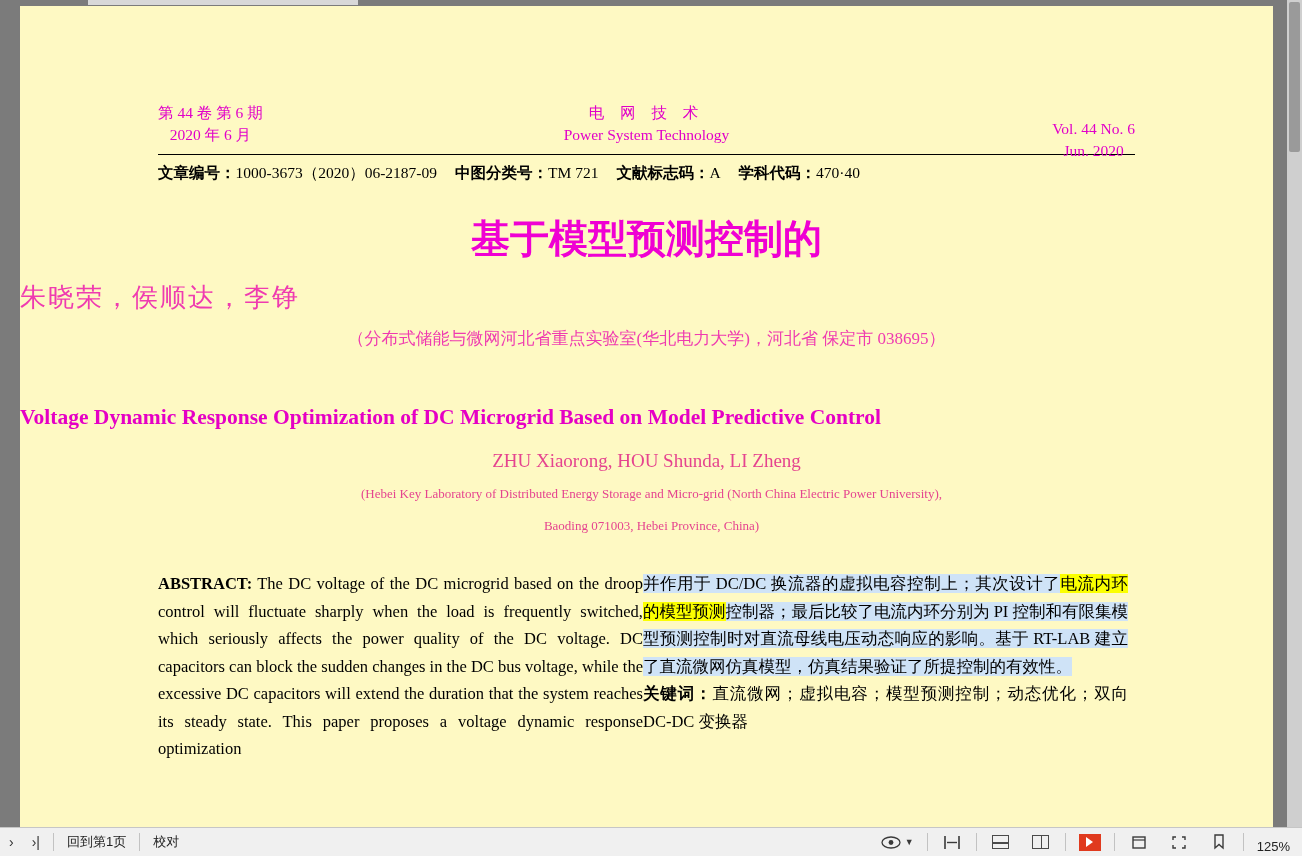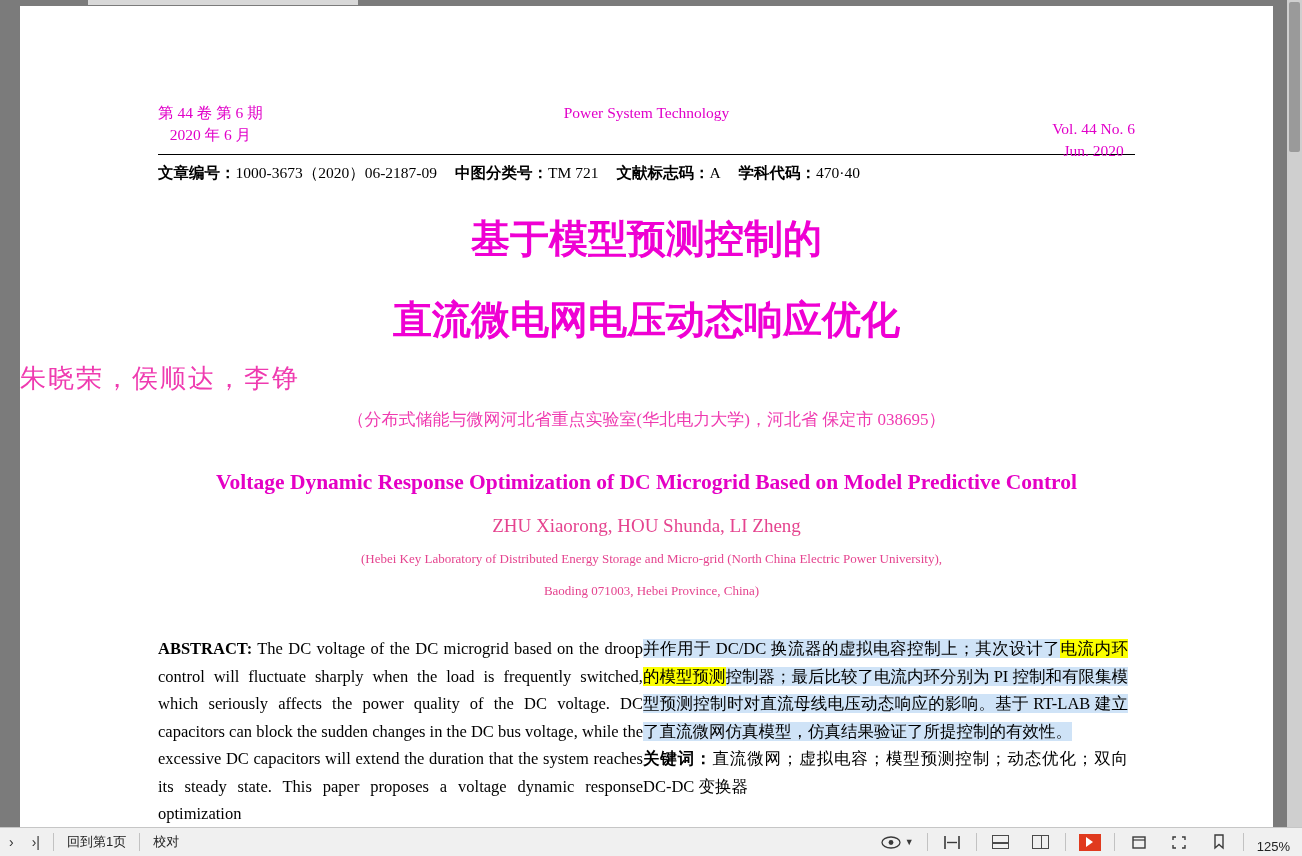--- a/index.html
+++ b/index.html
@@ -33,21 +33,21 @@
     background: #d8d8d8;
   }
 
   
   .page {
     position: absolute;
     left: 20px;
     top: 6px;
     width: 1253px;
     height: 822px;
-    background: #ffffff;
+    background: #fef9c3;
     overflow: hidden;
   }
   .page-inner {
     position: absolute;
     left: 0; top: 0;
     width: 1253px;
     padding: 0;
   }
 
   
@@ -138,22 +138,22 @@
   .cn-affil {
     margin-top: 12px;
     text-align: center;
     color: #ef3bb0;
     font-size: 17px;
     line-height: 24px;
   }
 
   
   .en-title {
-    margin-top: 36px;
-    text-align: center;
+    margin-top: 52px;
+    text-align: left;
     color: #e500c5;
     font-weight: bold;
     font-size: 21.5px;
     line-height: 28px;
   }
   .en-authors {
     margin-top: 17px;
     text-align: center;
     color: #e5448f;
     font-size: 19px;
@@ -279,36 +279,36 @@
 
   <div class="page">
     <div class="page-inner">
 
       <div class="jhead">
         <div class="left">
           <div>第 44 卷 第 6 期</div>
           <div>2020 年 6 月</div>
         </div>
         <div class="center">
+          <div class="cn">电 网 技 术</div>
           <div>Power System Technology</div>
         </div>
         <div class="right">
           <div>Vol. 44 No. 6</div>
           <div>Jun. 2020</div>
         </div>
       </div>
 
       <div class="rule"></div>
 
       <div class="codeline">
         <b>文章编号：</b><span>1000-3673（2020）06-2187-09</span><span class="gap"></span><b>中图分类号：</b><span>TM 721</span><span class="gap"></span><b>文献标志码：</b><span>A</span><span class="gap"></span><b>学科代码：</b><span>470·40</span>
       </div>
 
       <div class="cn-title">基于模型预测控制的</div>
-      <div class="cn-title">直流微电网电压动态响应优化</div>
 
       <div class="cn-authors">朱晓荣，侯顺达，李铮</div>
       <div class="cn-affil">（分布式储能与微网河北省重点实验室(华北电力大学)，河北省 保定市 038695）</div>
 
       <div class="en-title">Voltage Dynamic Response Optimization of DC Microgrid Based on Model Predictive Control</div>
       <div class="en-authors">ZHU Xiaorong, HOU Shunda, LI Zheng</div>
       <div class="en-affil">(Hebei Key Laboratory of Distributed Energy Storage and Micro-grid (North China Electric Power University),</div>
       <div class="en-affil">Baoding 071003, Hebei Province, China)</div>
 
       <div class="cols">

